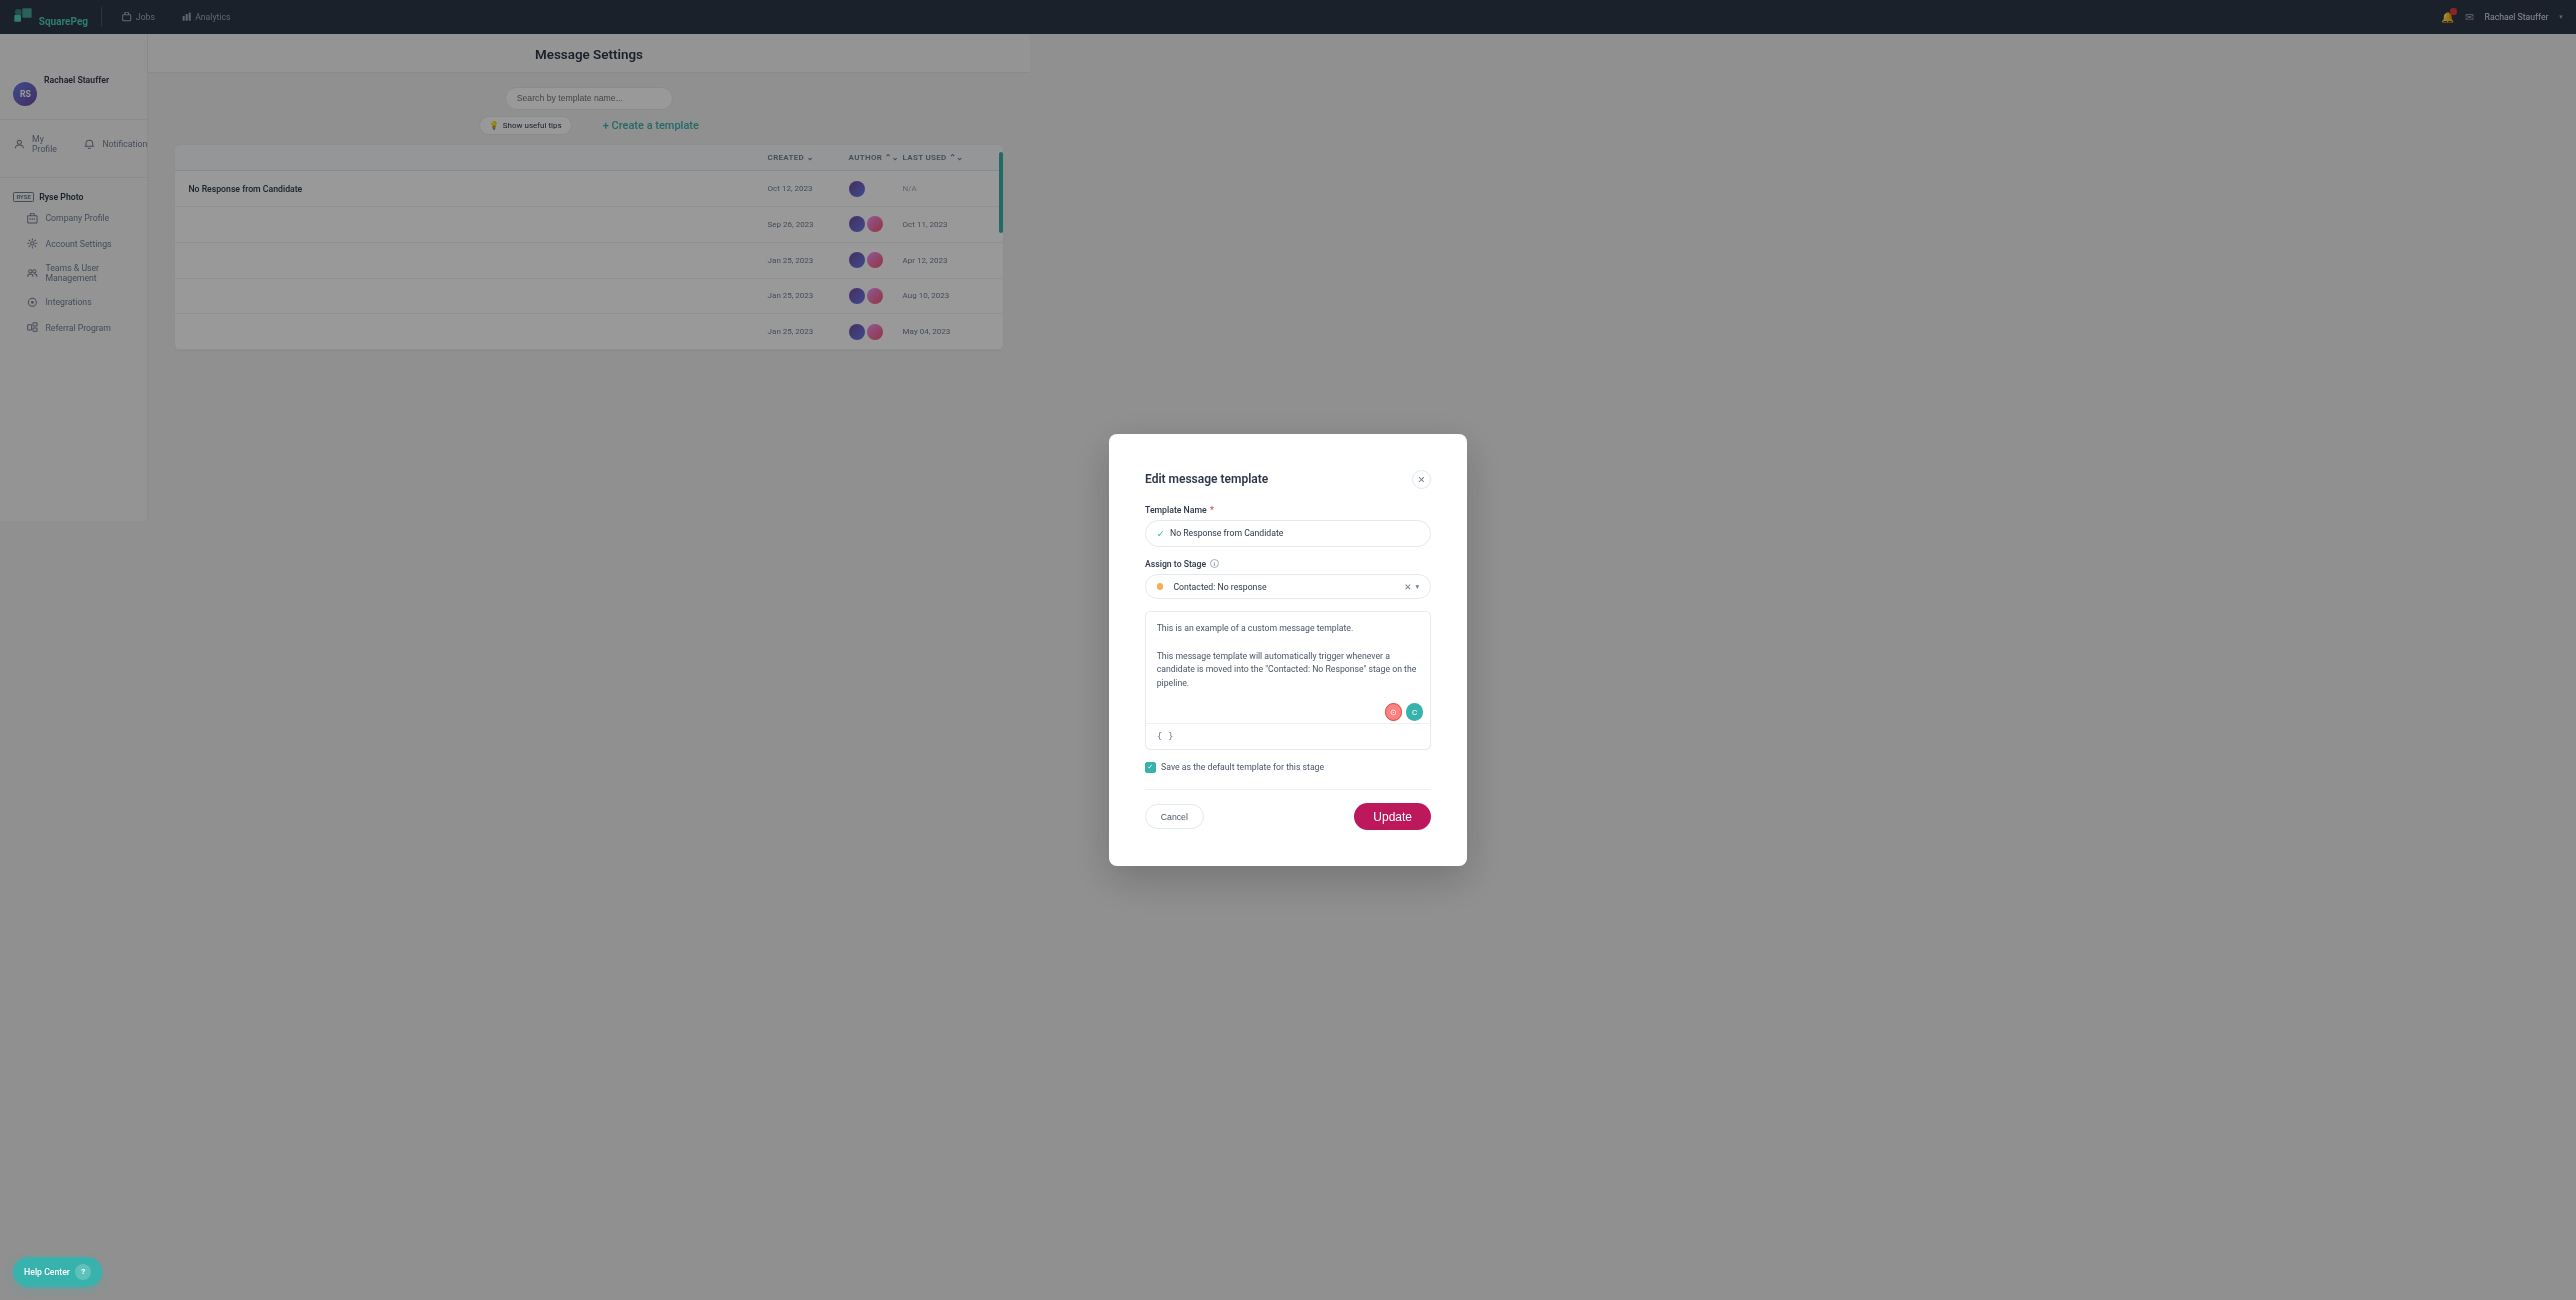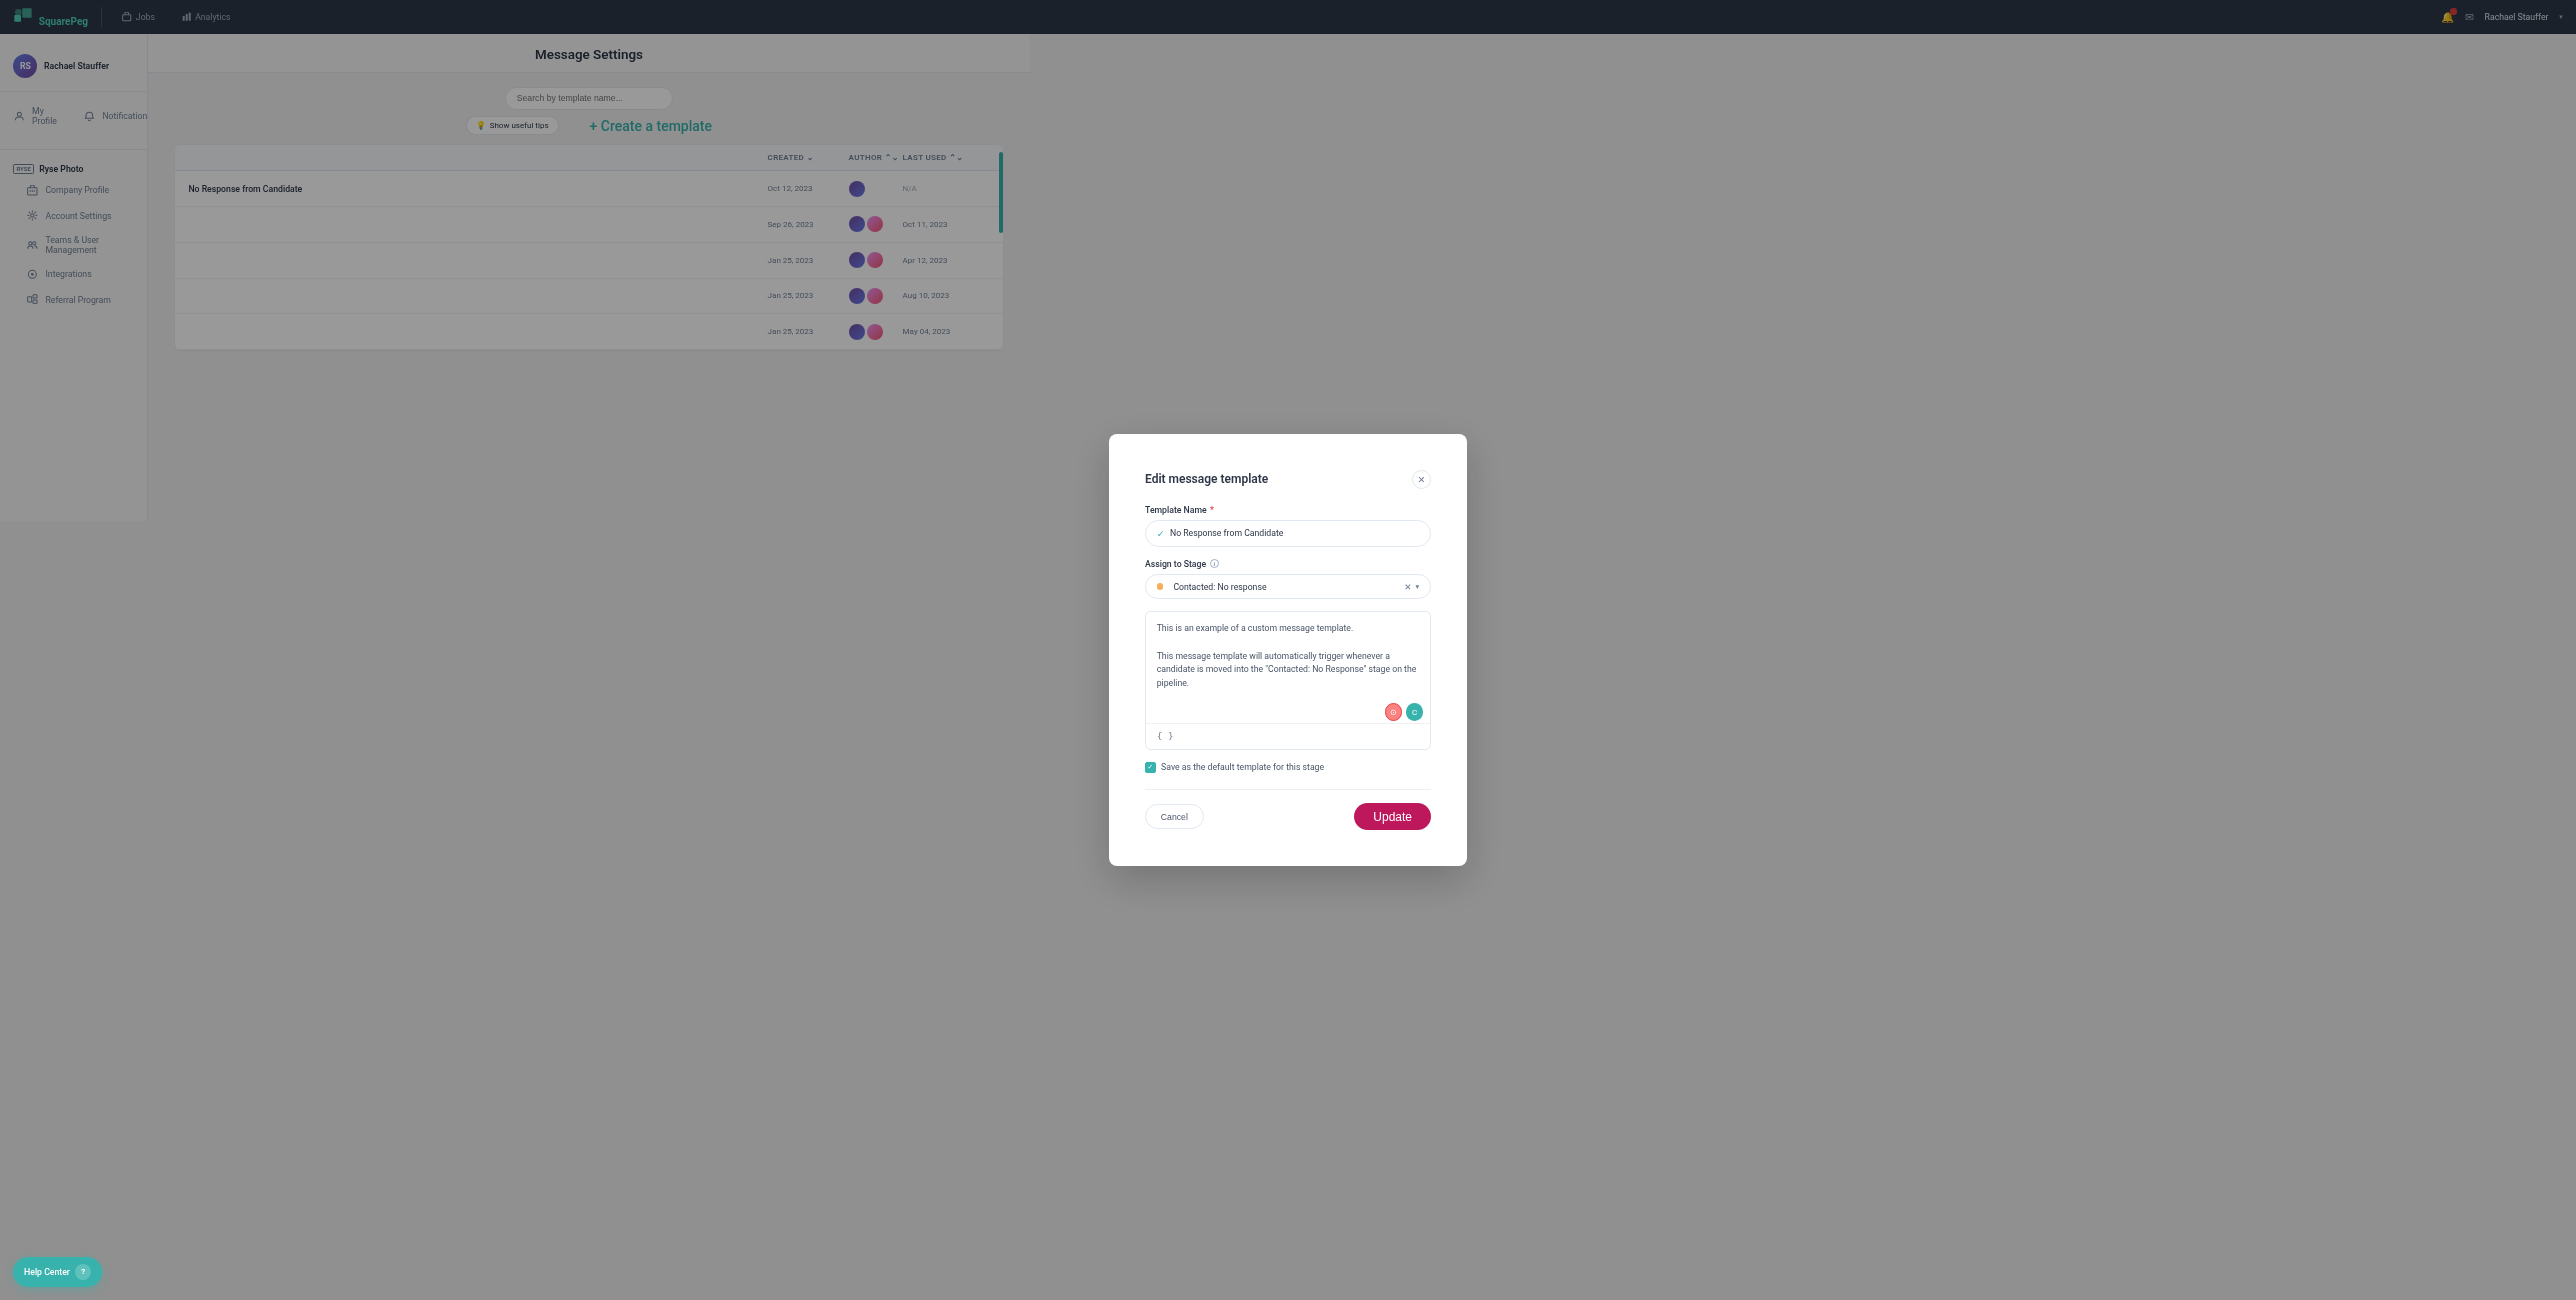--- a/index.html
+++ b/index.html
@@ -102,20 +102,21 @@
       border-bottom: 0.7px solid #e2e8f0;
       margin-bottom: 6.7px;
     }
     .avatar {
       width: 24px;
       height: 24px;
       border-radius: 50%;
       background: #718096;
       overflow: hidden;
       flex-shrink: 0;
+      margin-top: 28px;
     }
     .avatar-img {
       width: 100%;
       height: 100%;
       background: linear-gradient(135deg, #667eea 0%, #764ba2 100%);
       display: flex;
       align-items: center;
       justify-content: center;
       color: white;
       font-size: 8.7px;
@@ -244,21 +245,21 @@
       color: #718096;
       background: white;
       width: 168px;
       outline: none;
     }
     .create-template-btn {
       display: flex;
       align-items: center;
       gap: 3.4px;
       color: #38b2ac;
-      font-size: 14px;
+      font-size: 11px;
       cursor: pointer;
       font-weight: 500;
       margin-left: 20px;
     }
     .show-tips-badge {
       display: flex;
       align-items: center;
       gap: 3.4px;
       background: white;
       border: 0.7px solid #e2e8f0;

